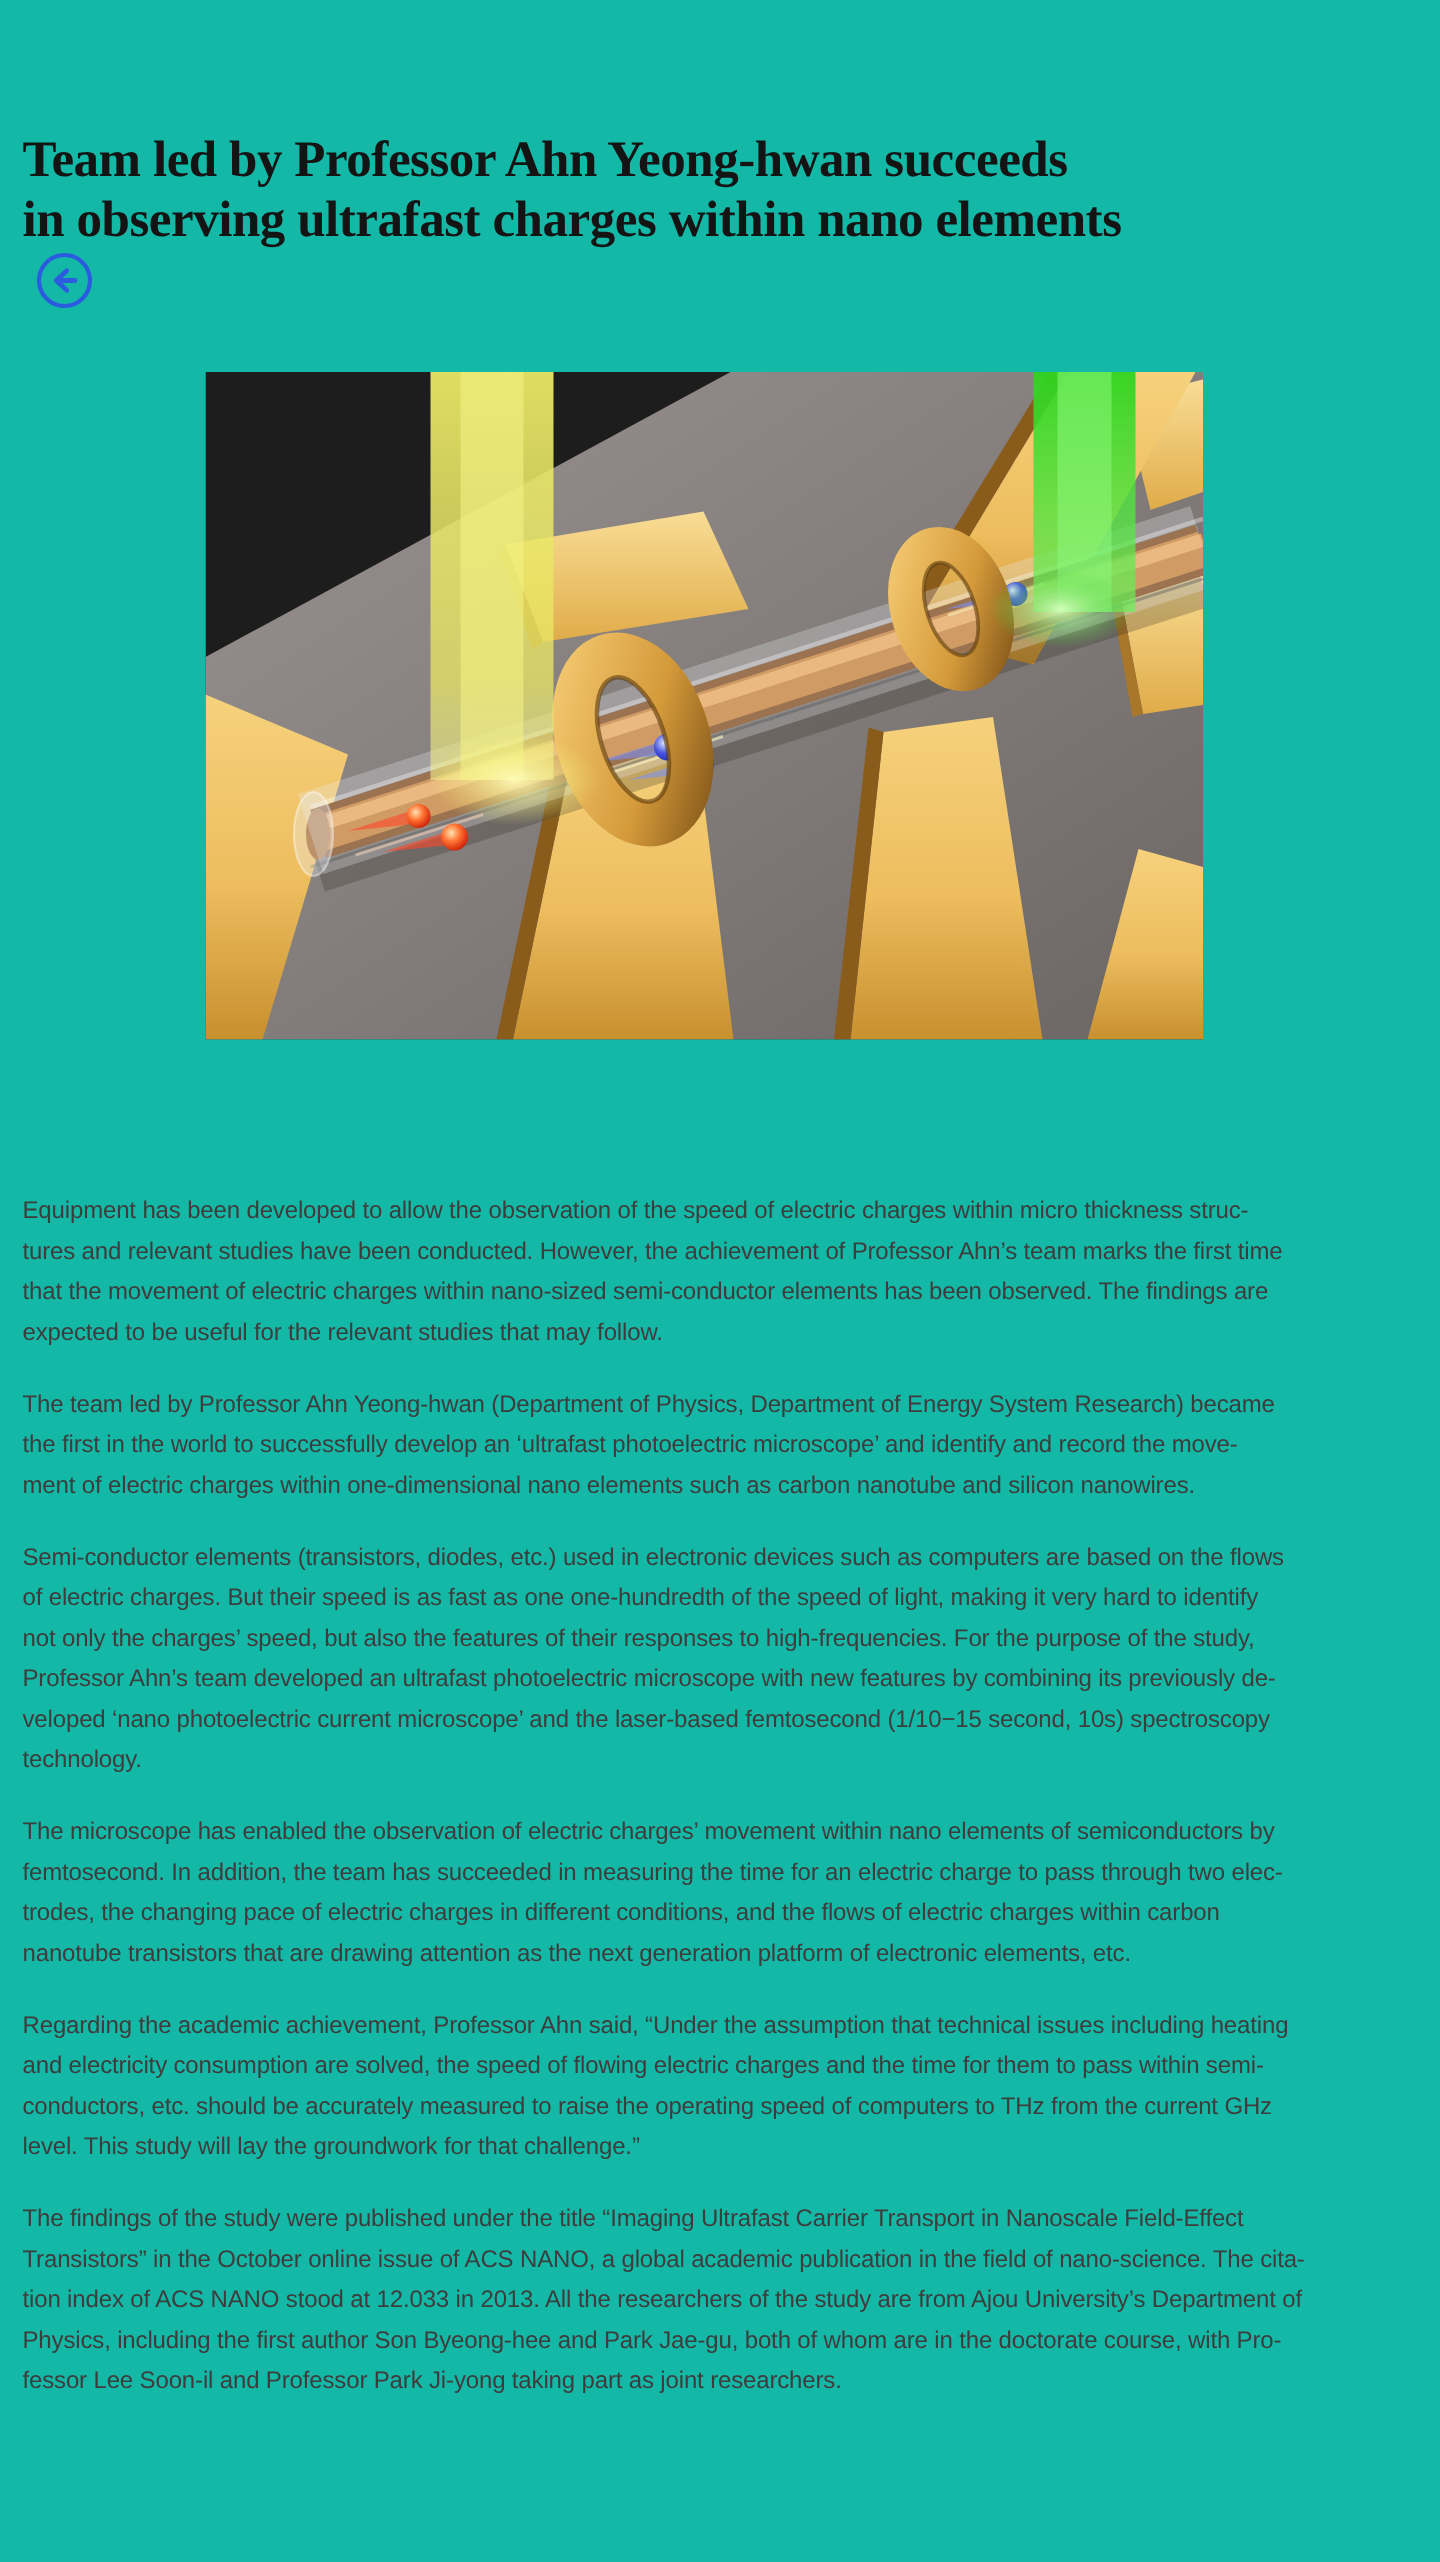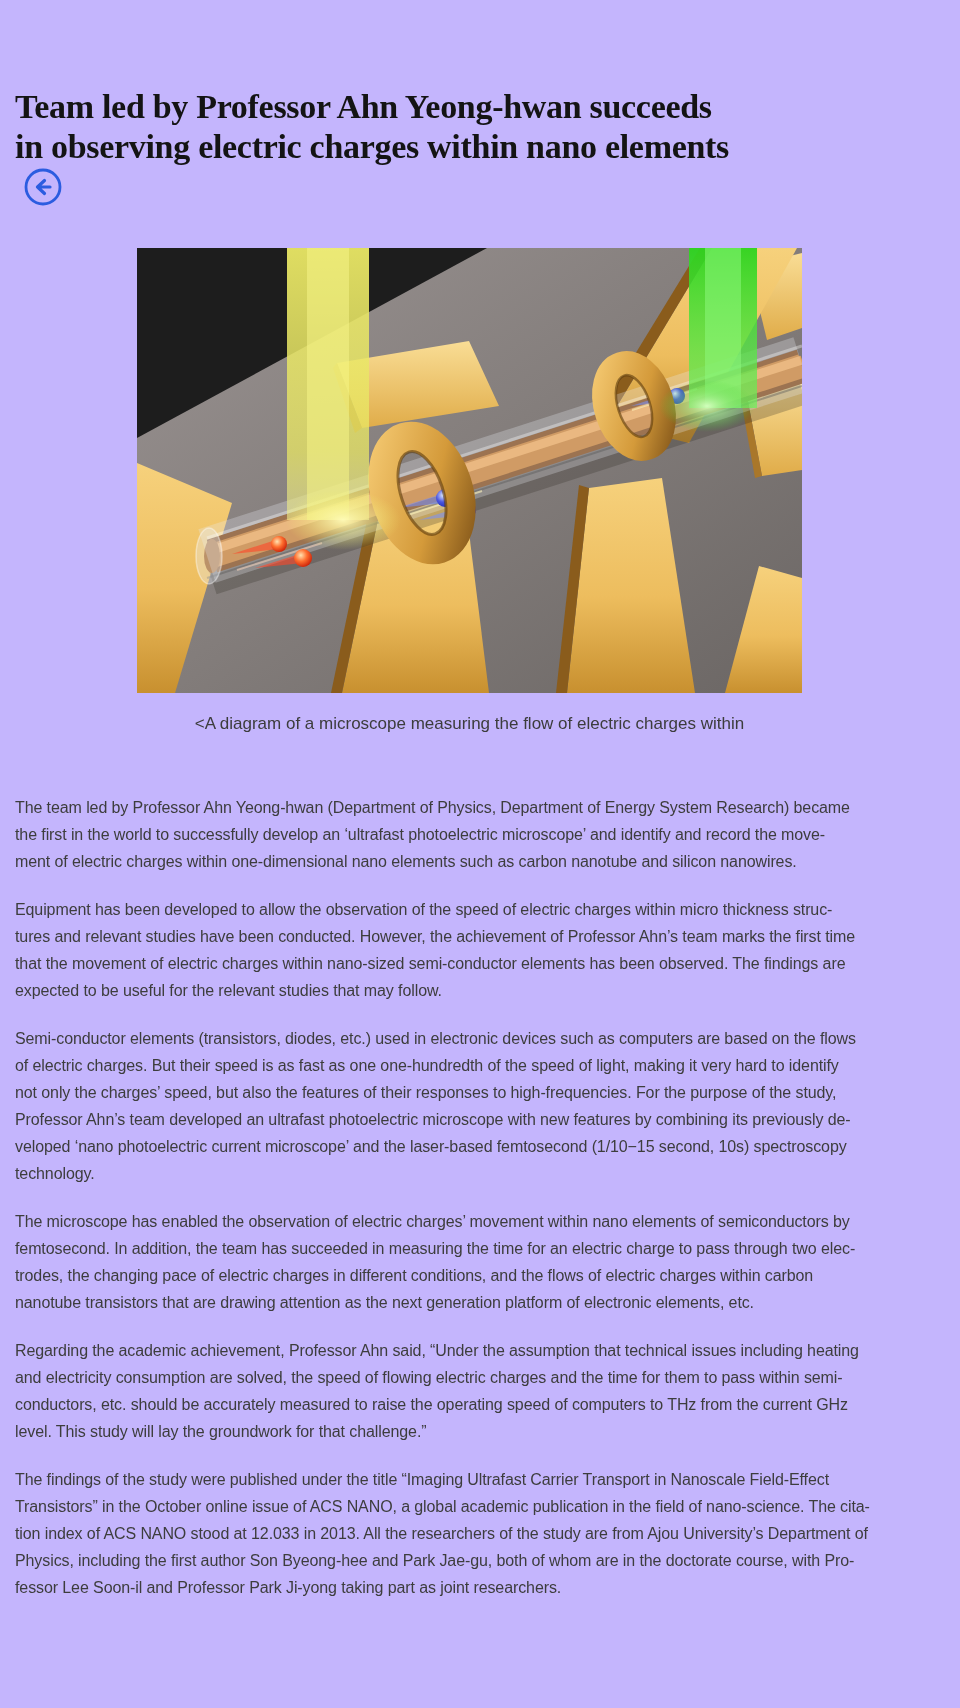--- a/index.html
+++ b/index.html
@@ -1,17 +1,17 @@
 <!DOCTYPE html>
 <html><head>
 <meta charset="utf-8">
 <style>
   html,body { margin:0; padding:0; background:#ffffff; }
   .page {
-    position:relative; width:960px; height:1708px; background:#c4b5fd;
+    position:relative; width:960px; height:1708px; background:#14b8a6;
     font-family:"Liberation Sans", sans-serif; overflow:hidden;
   }
   .title {
     position:absolute; left:15px; top:64px; width:930px;
     font-family:"Liberation Serif", serif; font-weight:700;
     font-size:34px; line-height:40px; color:#141414; letter-spacing:-0.3px;
   }
   .title span { display:block; }
   .back-btn {
     position:absolute; left:23px; top:167px; width:40px; height:40px;
@@ -32,21 +32,21 @@
   }
   .para { margin:0 0 21px 0; white-space:pre-line; }
 </style>
 </head>
 <body>
 
 <div class="page">
 
   <h1 class="title">
     <span>Team led by Professor Ahn Yeong-hwan succeeds</span>
-    <span>in observing electric charges within nano elements</span>
+    <span>in observing ultrafast charges within nano elements</span>
   </h1>
 
   <button class="back-btn" title="Back">
     <span>
       <svg width="40" height="40" viewBox="0 0 40 40">
         <circle cx="20" cy="20" r="17" fill="none" stroke="#2b5ce0" stroke-width="2.8"></circle>
         <path d="M27 20 H14.5 M14.5 20 l7 -6.5 M14.5 20 l7 6.5" fill="none" stroke="#2b5ce0" stroke-width="3.2" stroke-linecap="round" stroke-linejoin="round"></path>
       </svg>
     </span>
   </button>
@@ -161,31 +161,30 @@
       <rect x="150" y="0" width="82" height="272" fill="url(#beamY)"></rect>
       <rect x="170" y="0" width="42" height="272" fill="#f6f487" fill-opacity="0.55"></rect>
       <ellipse cx="206" cy="272" rx="58" ry="30" fill="url(#glowY)"></ellipse>
       <rect x="552" y="0" width="68" height="160" fill="url(#beamG)"></rect>
       <rect x="568" y="0" width="36" height="160" fill="#8cf77c" fill-opacity="0.55"></rect>
       <ellipse cx="570" cy="158" rx="48" ry="26" fill="url(#glowG)"></ellipse>
     </svg>
   </div>
 
   <div class="caption">
-    <span>&lt;A diagram of a microscope measuring the flow of electric charges within</span>
   </div>
 
   <div class="article">
-    <p class="para">The team led by Professor Ahn Yeong-hwan (Department of Physics, Department of Energy System Research) became
-the first in the world to successfully develop an ‘ultrafast photoelectric microscope’ and identify and record the move-
-ment of electric charges within one-dimensional nano elements such as carbon nanotube and silicon nanowires.</p>
     <p class="para">Equipment has been developed to allow the observation of the speed of electric charges within micro thickness struc-
 tures and relevant studies have been conducted. However, the achievement of Professor Ahn’s team marks the first time
 that the movement of electric charges within nano-sized semi-conductor elements has been observed. The findings are
 expected to be useful for the relevant studies that may follow.</p>
+    <p class="para">The team led by Professor Ahn Yeong-hwan (Department of Physics, Department of Energy System Research) became
+the first in the world to successfully develop an ‘ultrafast photoelectric microscope’ and identify and record the move-
+ment of electric charges within one-dimensional nano elements such as carbon nanotube and silicon nanowires.</p>
     <p class="para">Semi-conductor elements (transistors, diodes, etc.) used in electronic devices such as computers are based on the flows
 of electric charges. But their speed is as fast as one one-hundredth of the speed of light, making it very hard to identify
 not only the charges’ speed, but also the features of their responses to high-frequencies. For the purpose of the study,
 Professor Ahn’s team developed an ultrafast photoelectric microscope with new features by combining its previously de-
 veloped ‘nano photoelectric current microscope’ and the laser-based femtosecond (1/10−15 second, 10s) spectroscopy
 technology.</p>
     <p class="para">The microscope has enabled the observation of electric charges’ movement within nano elements of semiconductors by
 femtosecond. In addition, the team has succeeded in measuring the time for an electric charge to pass through two elec-
 trodes, the changing pace of electric charges in different conditions, and the flows of electric charges within carbon
 nanotube transistors that are drawing attention as the next generation platform of electronic elements, etc.</p>

